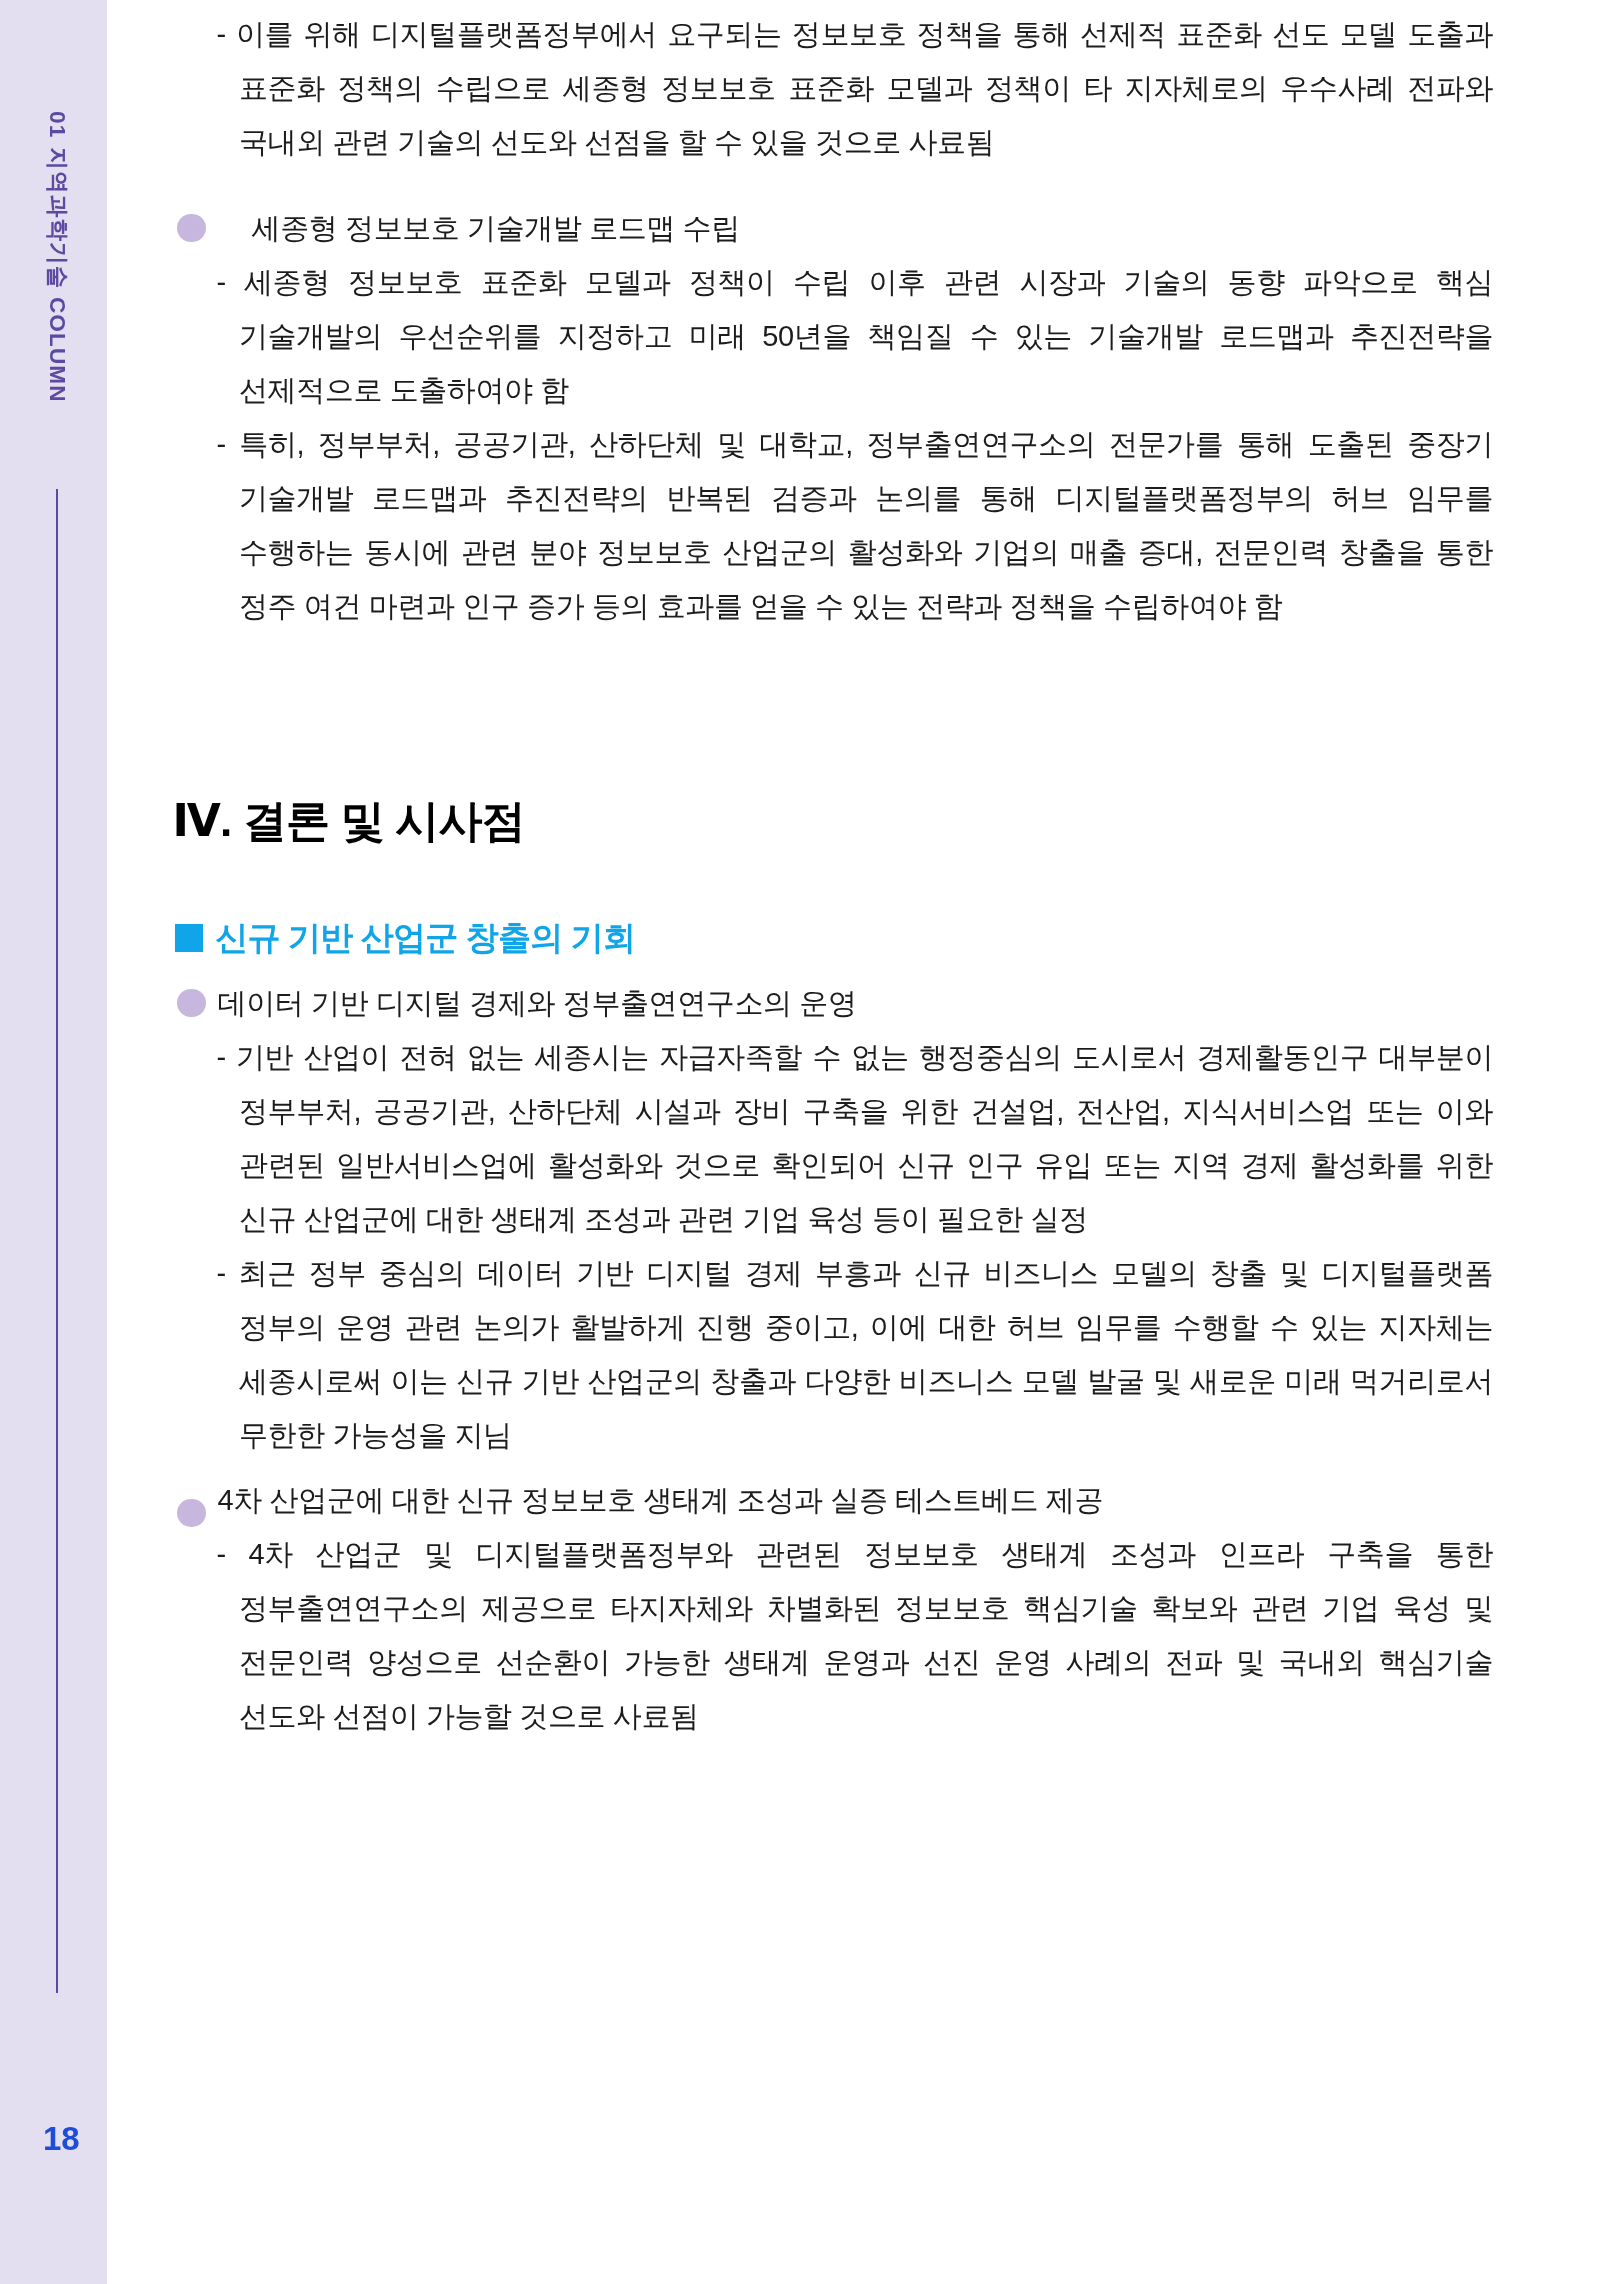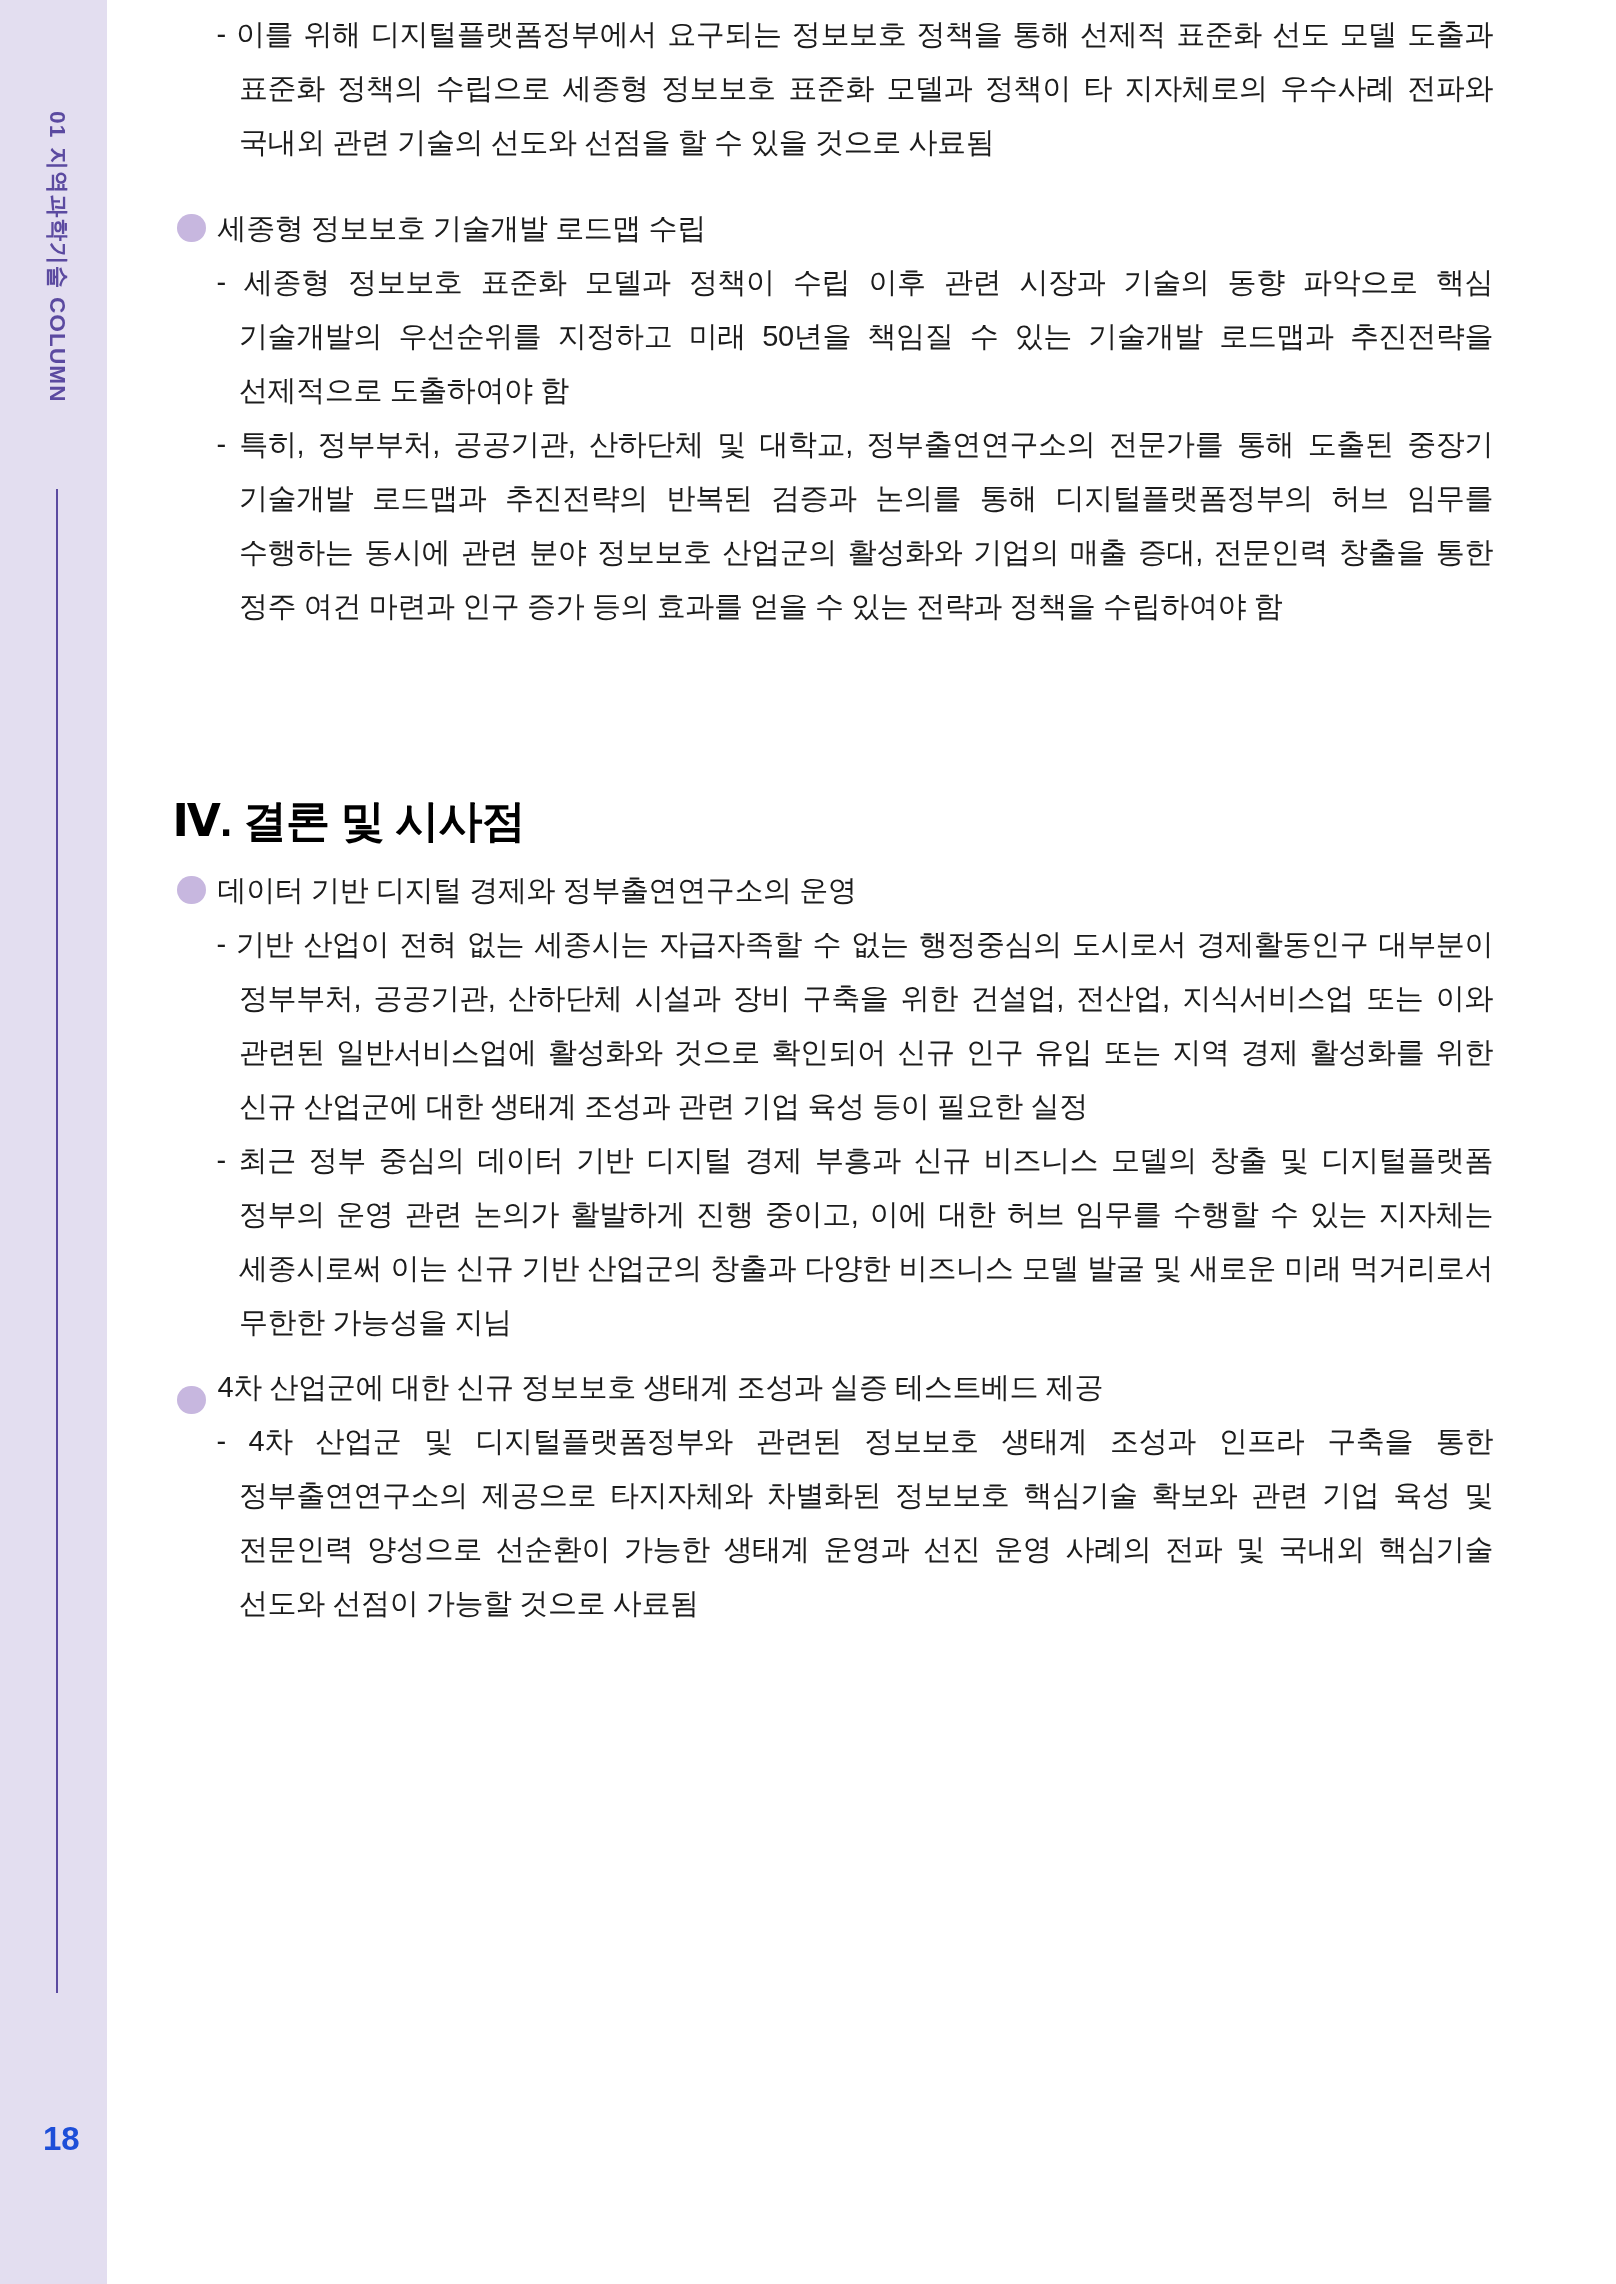--- a/index.html
+++ b/index.html
@@ -56,21 +56,21 @@
   .sh{
     display:flex;align-items:center;height:44px;margin-left:-2.3px;
     font-size:33px;font-weight:bold;color:#10a5e9;letter-spacing:-0.8px;
   }
   .sq{
     flex:0 0 auto;width:28.6px;height:28.6px;background:#10a5e9;margin-right:12px;
   }
 
   
   .mt-p1{margin-top:214px;}
-  .mt-b1{margin-top:32px;}
+  .mt-b1{margin-top:32px;gap:34px;}
   .mt-p2{margin-top:15px;}
   .mt-p3{margin-top:10.5px;}
   .mt-h1{margin-top:161px;}
   .mt-sh{margin-top:69px;}
   .mt-b2{margin-top:16px;}
   .mt-p4{margin-top:15px;}
   .mt-p5{margin-top:9px;}
   .mt-b3{margin-top:11.3px;align-items:flex-end;}
   .mt-p6{margin-top:11.3px;}
 </style>
@@ -95,20 +95,24 @@
       <span class="dot"></span>
       <span>세종형 정보보호 기술개발 로드맵 수립</span>
     </div>
 
     <p class="dash mt-p2">- 세종형 정보보호 표준화 모델과 정책이 수립 이후 관련 시장과 기술의 동향 파악으로 핵심 기술개발의 우선순위를 지정하고 미래 50년을 책임질 수 있는 기술개발 로드맵과 추진전략을 선제적으로 도출하여야 함</p>
 
     <p class="dash mt-p3">- 특히, 정부부처, 공공기관, 산하단체 및 대학교, 정부출연연구소의 전문가를 통해 도출된 중장기 기술개발 로드맵과 추진전략의 반복된 검증과 논의를 통해 디지털플랫폼정부의 허브 임무를 수행하는 동시에 관련 분야 정보보호 산업군의 활성화와 기업의 매출 증대, 전문인력 창출을 통한 정주 여건 마련과 인구 증가 등의 효과를 얻을 수 있는 전략과 정책을 수립하여야 함</p>
 
     <h1 class="h1 mt-h1">Ⅳ. 결론 및 시사점</h1>
 
+    <div class="sh mt-sh">
+      <span class="sq"></span>
+      <span>신규 기반 산업군 창출의 기회</span>
+    </div>
 
     <div class="bullet mt-b2">
       <span class="dot"></span>
       <span>데이터 기반 디지털 경제와 정부출연연구소의 운영</span>
     </div>
 
     <p class="dash mt-p4">- 기반 산업이 전혀 없는 세종시는 자급자족할 수 없는 행정중심의 도시로서 경제활동인구 대부분이 정부부처, 공공기관, 산하단체 시설과 장비 구축을 위한 건설업, 전산업, 지식서비스업 또는 이와 관련된 일반서비스업에 활성화와 것으로 확인되어 신규 인구 유입 또는 지역 경제 활성화를 위한 신규 산업군에 대한 생태계 조성과 관련 기업 육성 등이 필요한 실정</p>
 
     <p class="dash mt-p5">- 최근 정부 중심의 데이터 기반 디지털 경제 부흥과 신규 비즈니스 모델의 창출 및 디지털플랫폼 정부의 운영 관련 논의가 활발하게 진행 중이고, 이에 대한 허브 임무를 수행할 수 있는 지자체는 세종시로써 이는 신규 기반 산업군의 창출과 다양한 비즈니스 모델 발굴 및 새로운 미래 먹거리로서 무한한 가능성을 지님</p>
 

